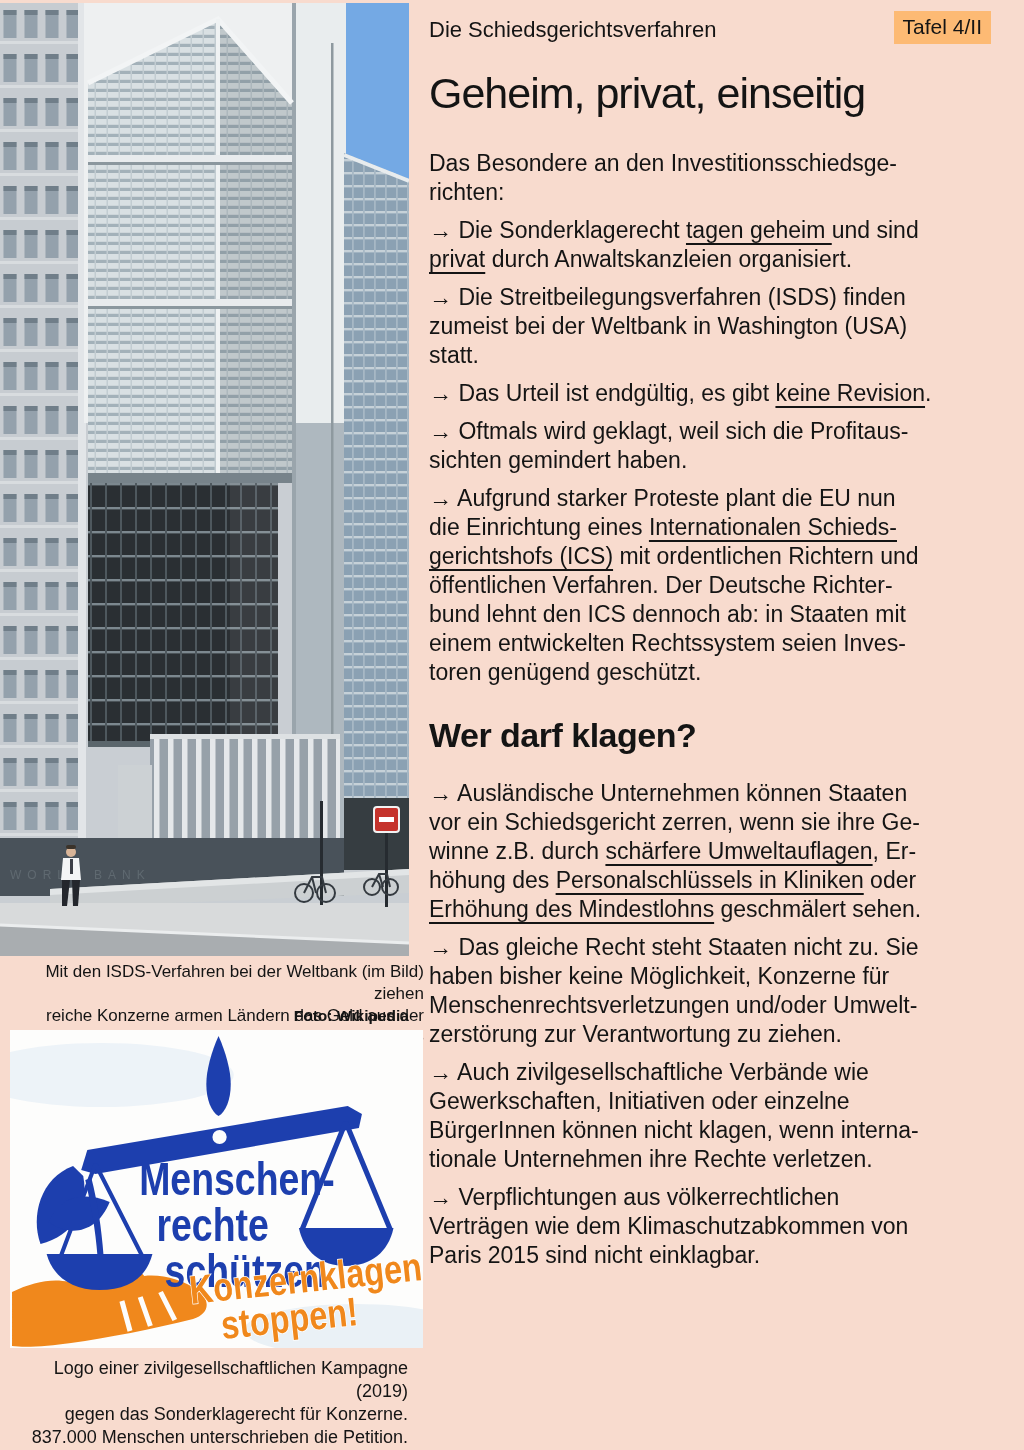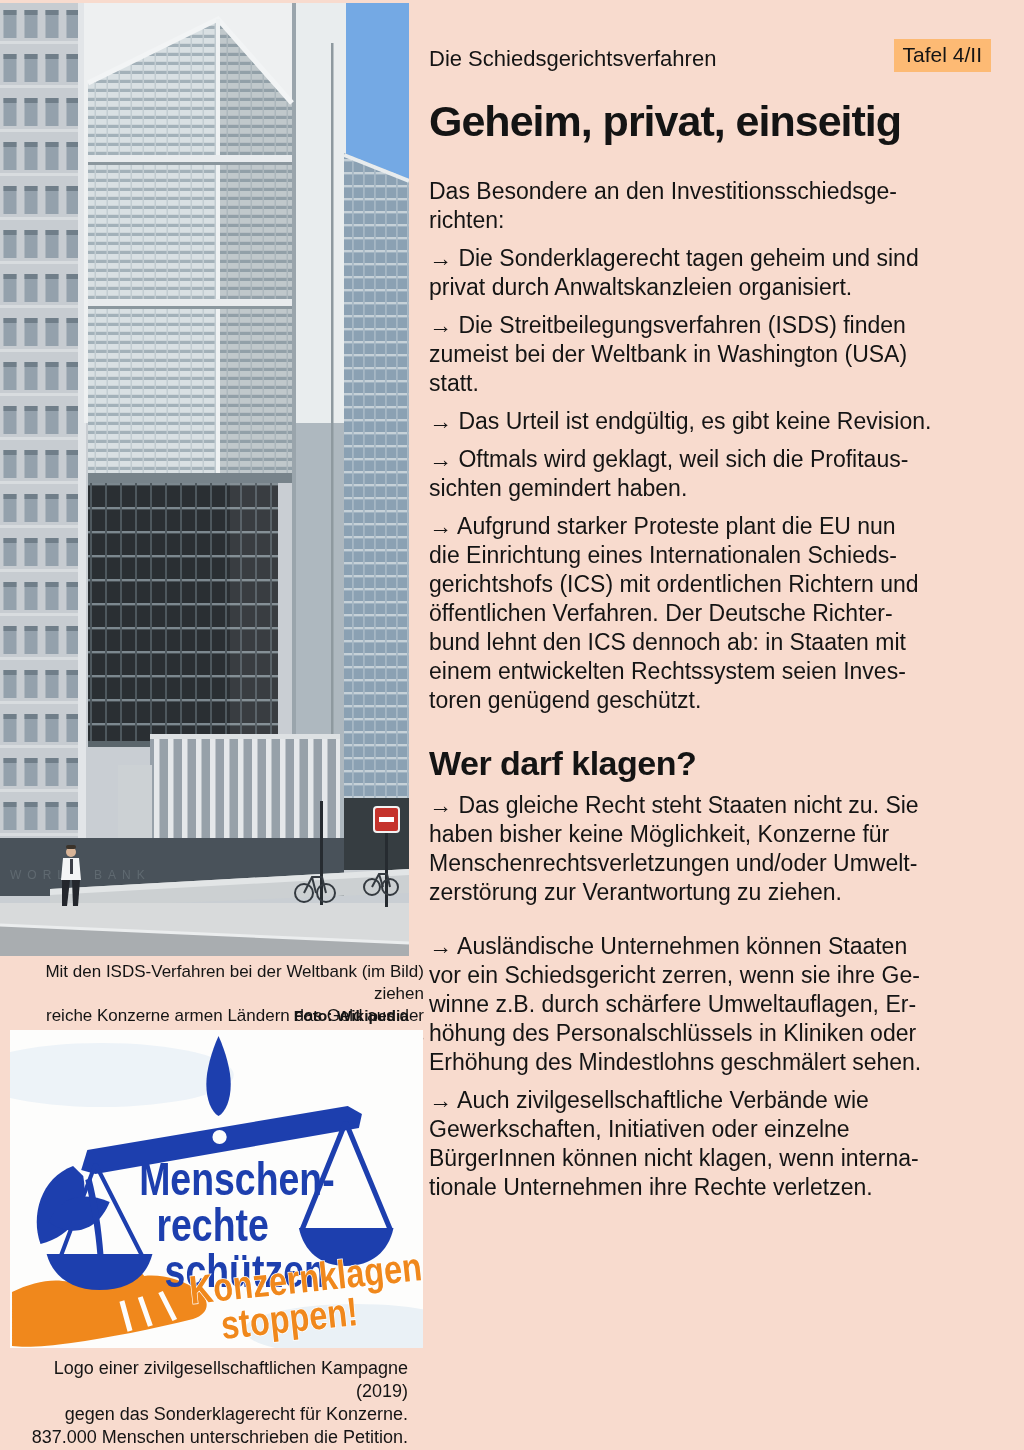--- a/index.html
+++ b/index.html
@@ -21,29 +21,29 @@
     text-align:right;font-size:15.5px;line-height:19px;font-weight:bold;
   }
   .logo-wrap{position:absolute;left:10px;top:1030px;width:413px;height:318px;background:#fdfdfc;}
   .logo-wrap svg{display:block;width:100%;height:100%;}
   .logo-caption{
     position:absolute;left:0;top:1357px;width:408px;
     text-align:right;font-size:18px;line-height:23px;white-space:pre-line;
   }
   
   .content{position:absolute;left:429px;top:0;width:582px;}
-  .kicker-row{display:flex;justify-content:space-between;align-items:flex-end;padding-top:43px;}
+  .kicker-row{display:flex;justify-content:space-between;align-items:center;padding-top:15px;}
   .kicker{font-size:22px;line-height:26px;}
   .badge{background:#fdba74;font-size:21px;line-height:25px;padding:3px 9px 5px 9px;margin-top:-4px;margin-right:20px;}
-  h1{margin:26px 0 0 0;font-size:43px;line-height:46px;font-weight:bold;letter-spacing:-1px;}
+  h1{margin:26px 0 0 0;font-size:43px;line-height:46px;font-weight:normal;letter-spacing:-1px;}
   h2{margin:29px 0 0 0;font-size:34px;line-height:38px;font-weight:bold;letter-spacing:-0.5px;}
   p.body{margin:9px 0 0 0;font-size:23px;line-height:29px;white-space:pre-line;}
   p.intro{margin-top:33px;}
   p.first-after-h2{margin-top:25px;}
-  .u{text-decoration-thickness:1.8px;text-underline-offset:4.5px;}
+  .u{text-decoration:underline;text-decoration-thickness:1.8px;text-underline-offset:4.5px;}
 </style>
 </head>
 <body>
 
 <div class="photo-wrap">
   <svg viewBox="0 0 409 953" preserveAspectRatio="none">
     <defs>
       <pattern id="pLwin" width="21" height="44" patternUnits="userSpaceOnUse">
         <rect width="21" height="44" fill="#c7ccd1"></rect>
         <rect x="3.5" y="7" width="13" height="28" fill="#94a1ac"></rect>
@@ -244,26 +244,29 @@
   <p class="body"><span>→ Aufgrund starker Proteste plant die EU nun
 die Einrichtung eines </span><span class="u">Internationalen Schieds-
 gerichtshofs (ICS)</span><span> mit ordentlichen Richtern und
 öffentlichen Verfahren. Der Deutsche Richter-
 bund lehnt den ICS dennoch ab: in Staaten mit
 einem entwickelten Rechtssystem seien Inves-
 toren genügend geschützt.</span></p>
 
   <h2>Wer darf klagen?</h2>
 
-  <p class="body"><span>→ Das gleiche Recht steht Staaten nicht zu. Sie
-haben bisher keine Möglichkeit, Konzerne für
-Menschenrechtsverletzungen und/oder Umwelt-
-zerstörung zur Verantwortung zu ziehen.</span></p>
   <p class="body first-after-h2"><span>→ Ausländische Unternehmen können Staaten
 vor ein Schiedsgericht zerren, wenn sie ihre Ge-
 winne z.B. durch </span><span class="u">schärfere Umweltauflagen</span><span>, Er-
 höhung des </span><span class="u">Personalschlüssels in Kliniken</span><span> oder
 </span><span class="u">Erhöhung des Mindestlohns</span><span> geschmälert sehen.</span></p>
+  <p class="body"><span>→ Das gleiche Recht steht Staaten nicht zu. Sie
+haben bisher keine Möglichkeit, Konzerne für
+Menschenrechtsverletzungen und/oder Umwelt-
+zerstörung zur Verantwortung zu ziehen.</span></p>
   <p class="body"><span>→ Auch zivilgesellschaftliche Verbände wie
 Gewerkschaften, Initiativen oder einzelne
 BürgerInnen können nicht klagen, wenn interna-
 tionale Unternehmen ihre Rechte verletzen.</span></p>
+  <p class="body"><span>→ Verpflichtungen aus völkerrechtlichen
+Verträgen wie dem Klimaschutzabkommen von
+Paris 2015 sind nicht einklagbar.</span></p>
 </div>
 
 </body></html>

